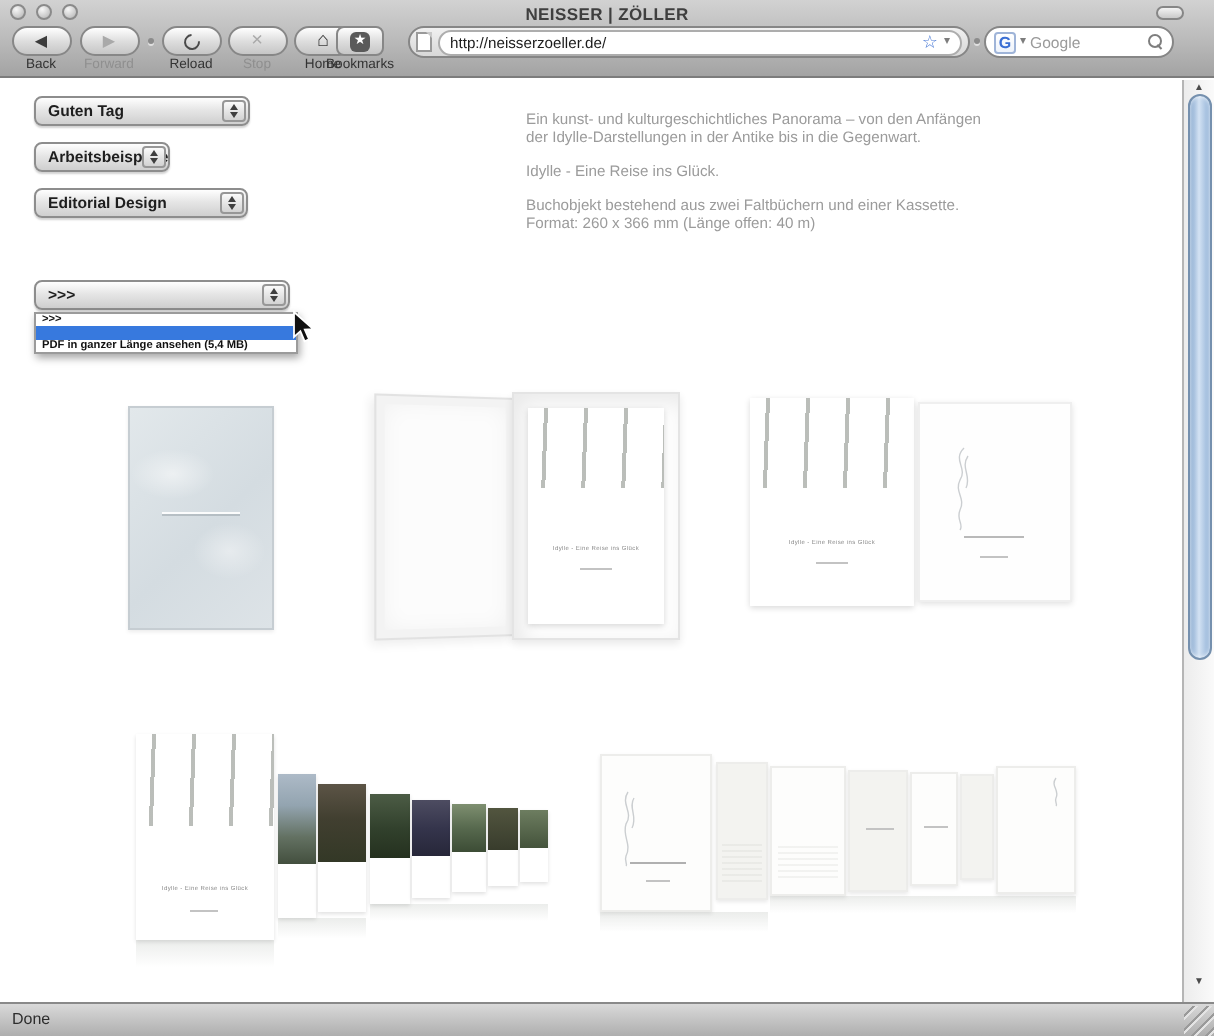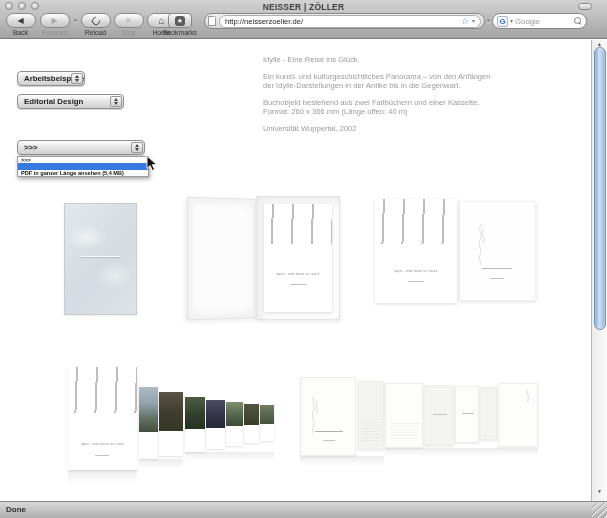--- a/index.html
+++ b/index.html
@@ -216,21 +216,21 @@
     position:absolute; left:1.5px; width:12px; top:7px; height:283px;
     border-radius:7px; border:1px solid #7590ae;
     background:linear-gradient(90deg,#82a5cd,#d3e2f3 45%,#8fb0d6);
     box-shadow:inset 0 0 2px rgba(255,255,255,.9);
   }
   
   .statusbar {
     position:absolute; left:0; bottom:0; width:607px; height:17px;
     background:linear-gradient(#d9d9d9,#aeaeae);
     border-top:1px solid #898989;
-    font-size:8px; color:#2d2d2d; line-height:16px; padding-left:6px;font-weight:bold;
+    font-size:8px; color:#2d2d2d; line-height:16px; padding-left:6px;
   }
   .grip {
     position:absolute; right:0; bottom:0; width:15px; height:15px;
     background:repeating-linear-gradient(135deg, transparent 0 3px, #9a9a9a 3px 4px, #e3e3e3 4px 5px);
   }
   
   .cursor { position:absolute; left:146px; top:155px; z-index:50; }
 </style>
 </head>
 <body>
@@ -296,20 +296,27 @@
   <div class="searchbar">
     <span class="g-icon">G</span>
     <span class="chev">▾</span>
     <span class="searchtext">Google</span>
     <span class="mag"></span>
   </div>
 </div>
 
 <div class="content">
 
+  <div class="aqua-select" style="left:17px; top:8px; width:108px">
+    <span>Guten Tag</span>
+    <span class="stepper">
+        <i class="tri-up"></i>
+        <i class="tri-dn"></i>
+      </span>
+  </div>
   <div class="aqua-select" style="left:17px; top:31px; width:68px">
     <span>Arbeitsbeispiele</span>
     <span class="stepper">
         <i class="tri-up"></i>
         <i class="tri-dn"></i>
       </span>
   </div>
   <div class="aqua-select" style="left:17px; top:54px; width:107px">
     <span>Editorial Design</span>
     <span class="stepper">
@@ -325,26 +332,25 @@
       </span>
   </div>
 
   <div class="popup-menu" style="top:116px">
     <div class="menu-item">&gt;&gt;&gt;</div>
     <div class="menu-item hl"></div>
     <div class="menu-item">PDF in ganzer Länge ansehen (5,4 MB)</div>
   </div>
 
   <div class="article" style="top:16px">
-    <p>Idylle - Eine Reise ins Glück.</p>
     <p>Ein kunst- und kulturgeschichtliches Panorama – von den Anfängen
 der Idylle-Darstellungen in der Antike bis in die Gegenwart.</p>
+    <p>Idylle - Eine Reise ins Glück.</p>
     <p>Buchobjekt bestehend aus zwei Faltbüchern und einer Kassette.
 Format: 260 x 366 mm (Länge offen: 40 m)</p>
-    <p>Universität Wuppertal, 2002</p>
   </div>
 
   <div class="fig kassette" style="top:163px">
     <div class="emboss"></div>
   </div>
 
   <div class="fig lid" style="top:159px"></div>
   <div class="fig boxbody" style="top:156px"></div>
   <div class="fig book book-in-box" style="top:164px">
     <div class="photo photo-park" style="height:57px"></div>

